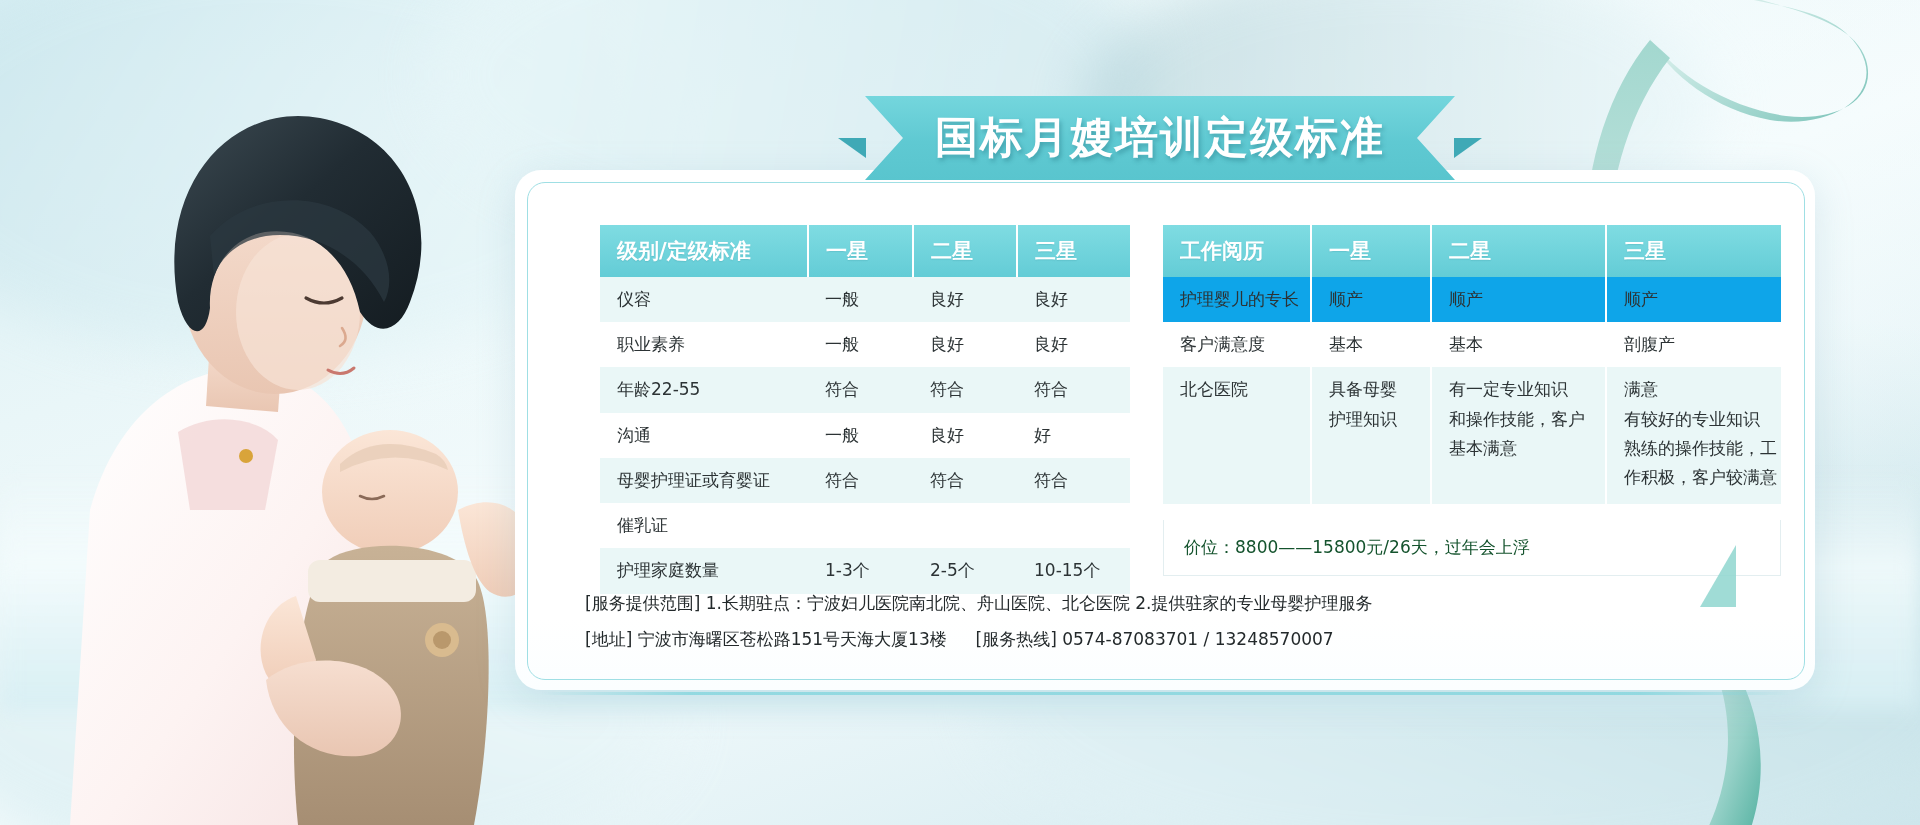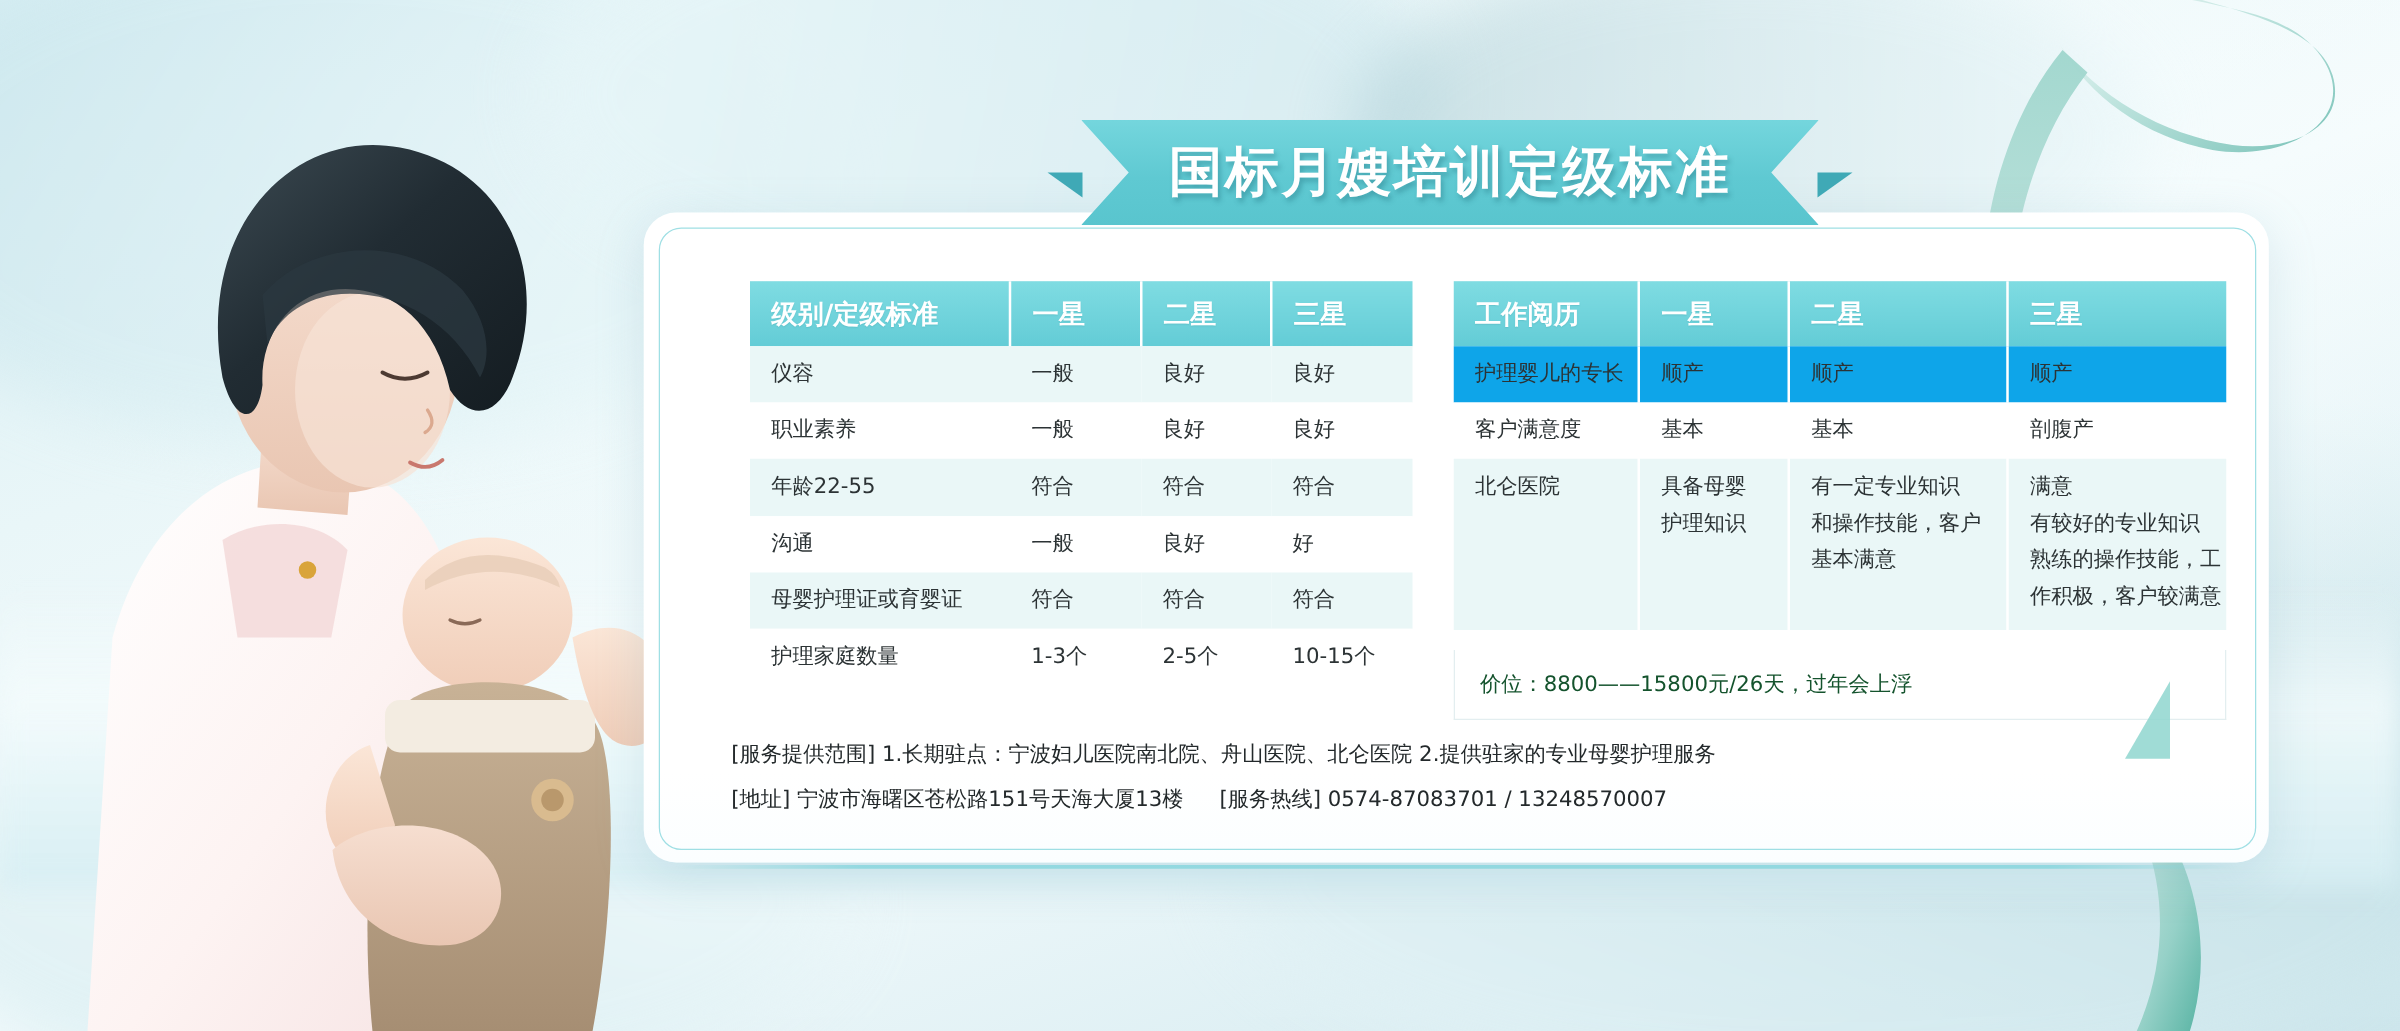--- a/index.html
+++ b/index.html
@@ -292,20 +292,26 @@
         <td>良好</td>
         <td>好</td>
       </tr>
       <tr>
         <td>母婴护理证或育婴证</td>
         <td>符合</td>
         <td>符合</td>
         <td>符合</td>
       </tr>
       <tr>
+        <td>催乳证</td>
+        <td>&nbsp;</td>
+        <td>&nbsp;</td>
+        <td>&nbsp;</td>
+      </tr>
+      <tr>
         <td>护理家庭数量</td>
         <td>1-3个</td>
         <td>2-5个</td>
         <td>10-15个</td>
       </tr>
     </tbody>
   </table>
 </div>
 
 <div id="right-table" class="tbl-wrap">

